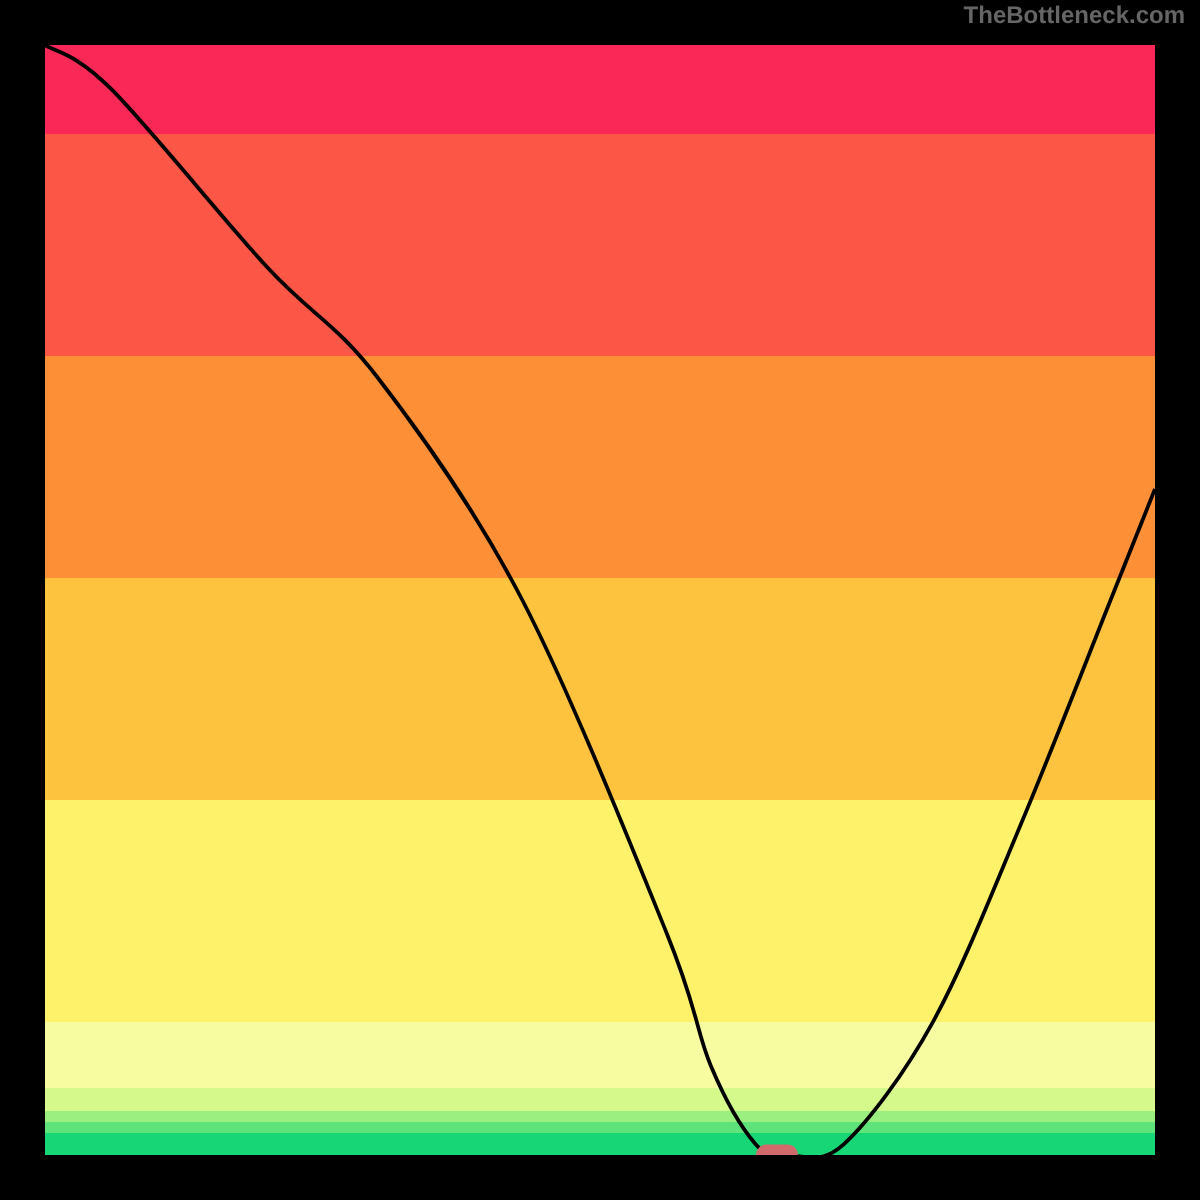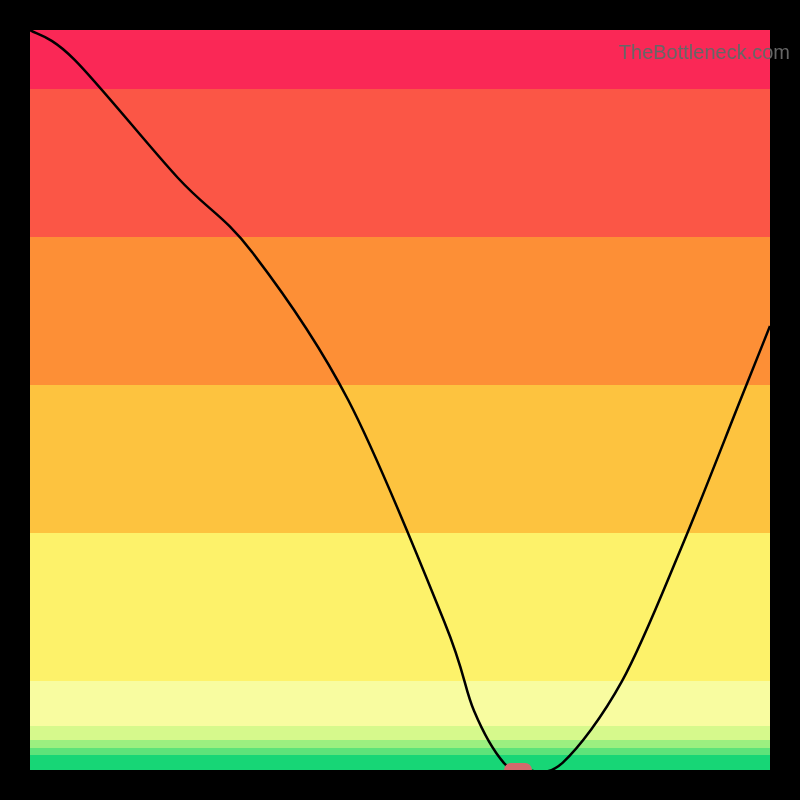--- a/index.html
+++ b/index.html
@@ -14,25 +14,24 @@
   .wrap {
     position: relative;
     width: 800px;
     height: 800px;
   }
   .watermark {
     position: absolute;
     top: 2px;
     right: 10px;
     color: #666;
-    font-size: 20px;
-    font-weight: normal;
+    font-size: 16px;
+    font-weight: bold;
     z-index: 10;
     user-select: none;
-    margin-top: 39px;
   }
   .plot {
     position: absolute;
     left: 30px;
     top: 30px;
     width: 740px;
     height: 740px;
     overflow: hidden;
   }
   .plot svg {

